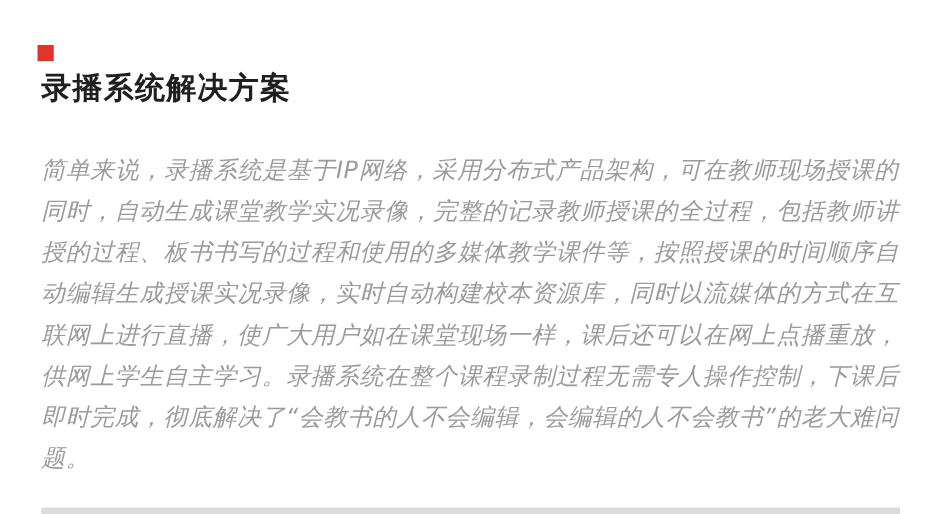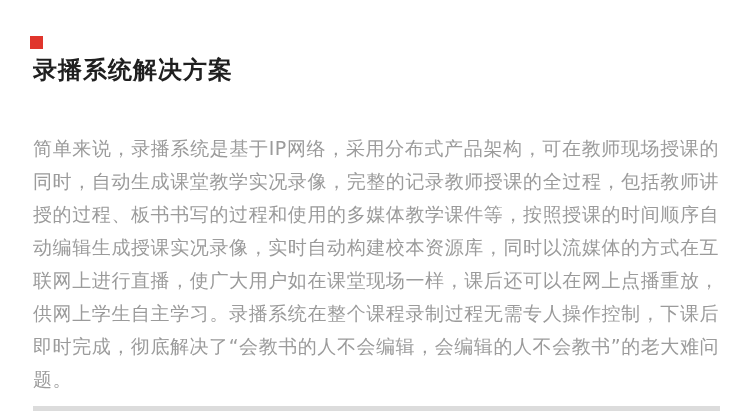--- a/index.html
+++ b/index.html
@@ -29,29 +29,30 @@
     font-size: 24px;
     line-height: 30px;
     font-weight: bold;
     color: #1f1f1f;
     letter-spacing: 1px;
     white-space: nowrap;
   }
   .body-paragraph {
     position: absolute;
     left: 33px;
-    top: 104px;
+    top: 92px;
     width: 686px;
     margin: 0;
     font-size: 19px;
     line-height: 33px;
     color: #9b9b9b;
     text-align: justify;
     text-justify: inter-character;
     letter-spacing: 0.5px;
+    font-style: italic;
   }
   .bottom-bar {
     position: absolute;
     left: 33px;
     top: 378px;
     width: 687px;
     height: 33px;
     background: #dcdcdc;
   }
 </style>

